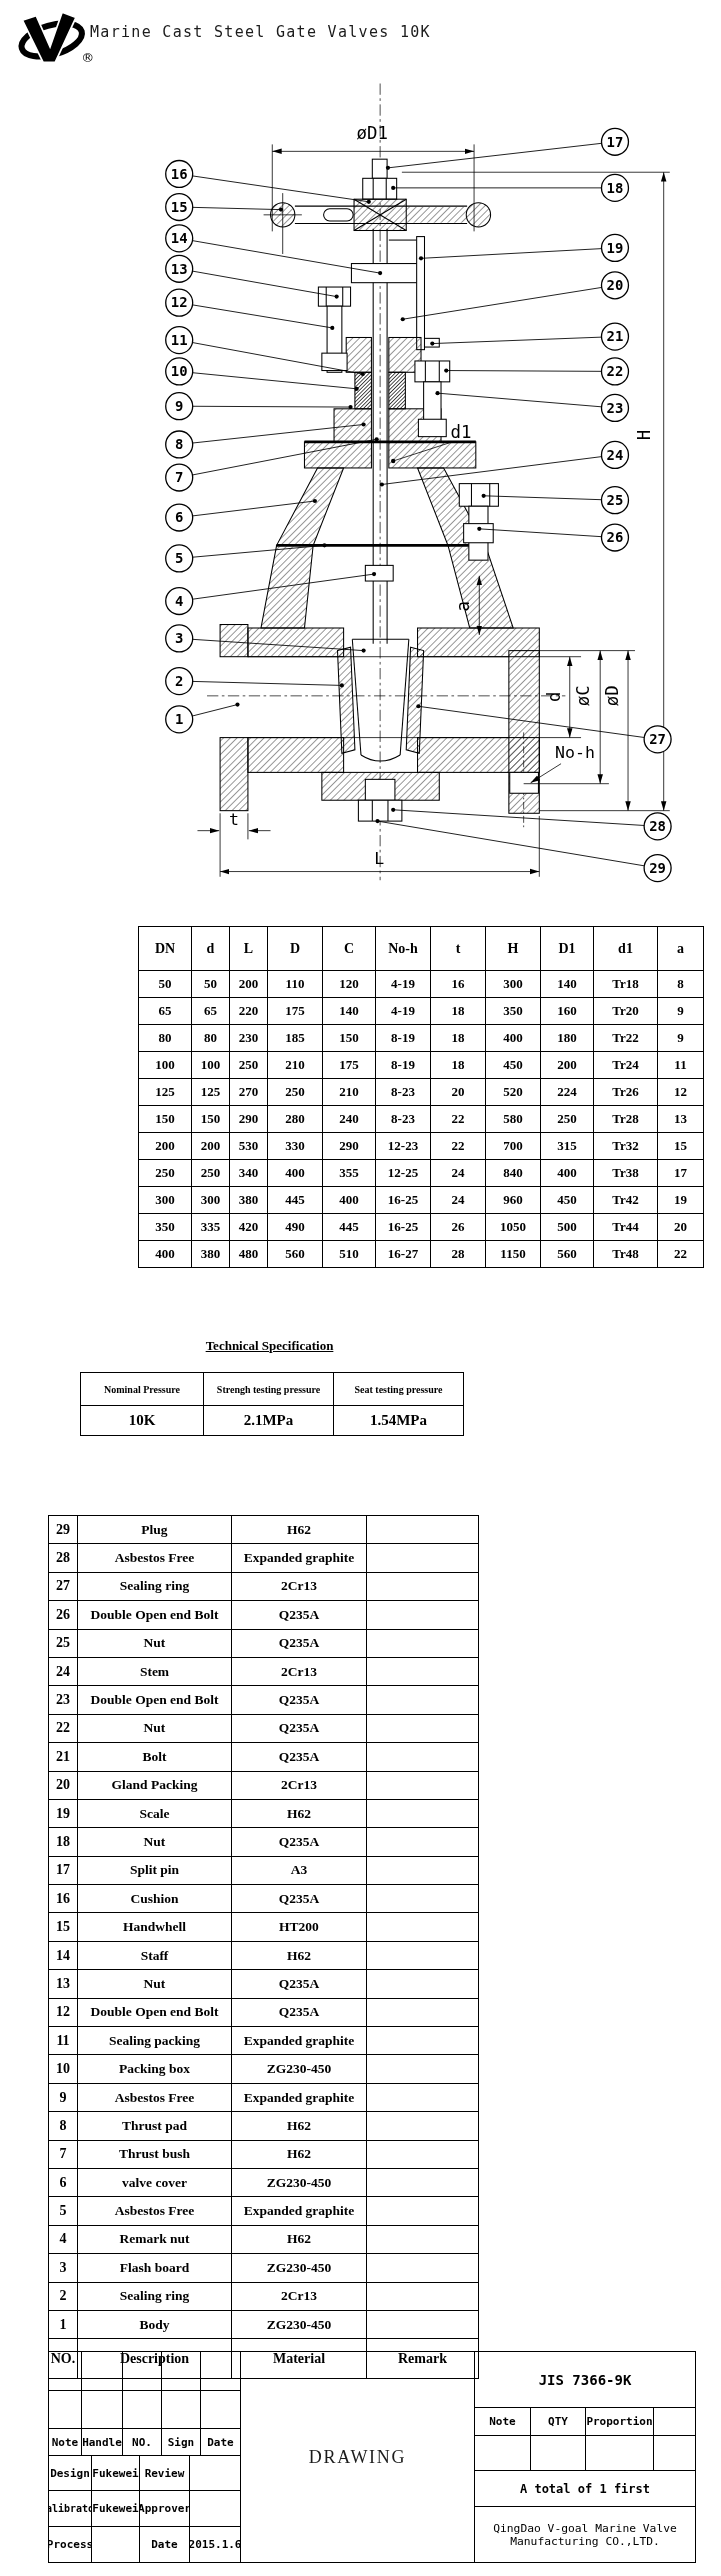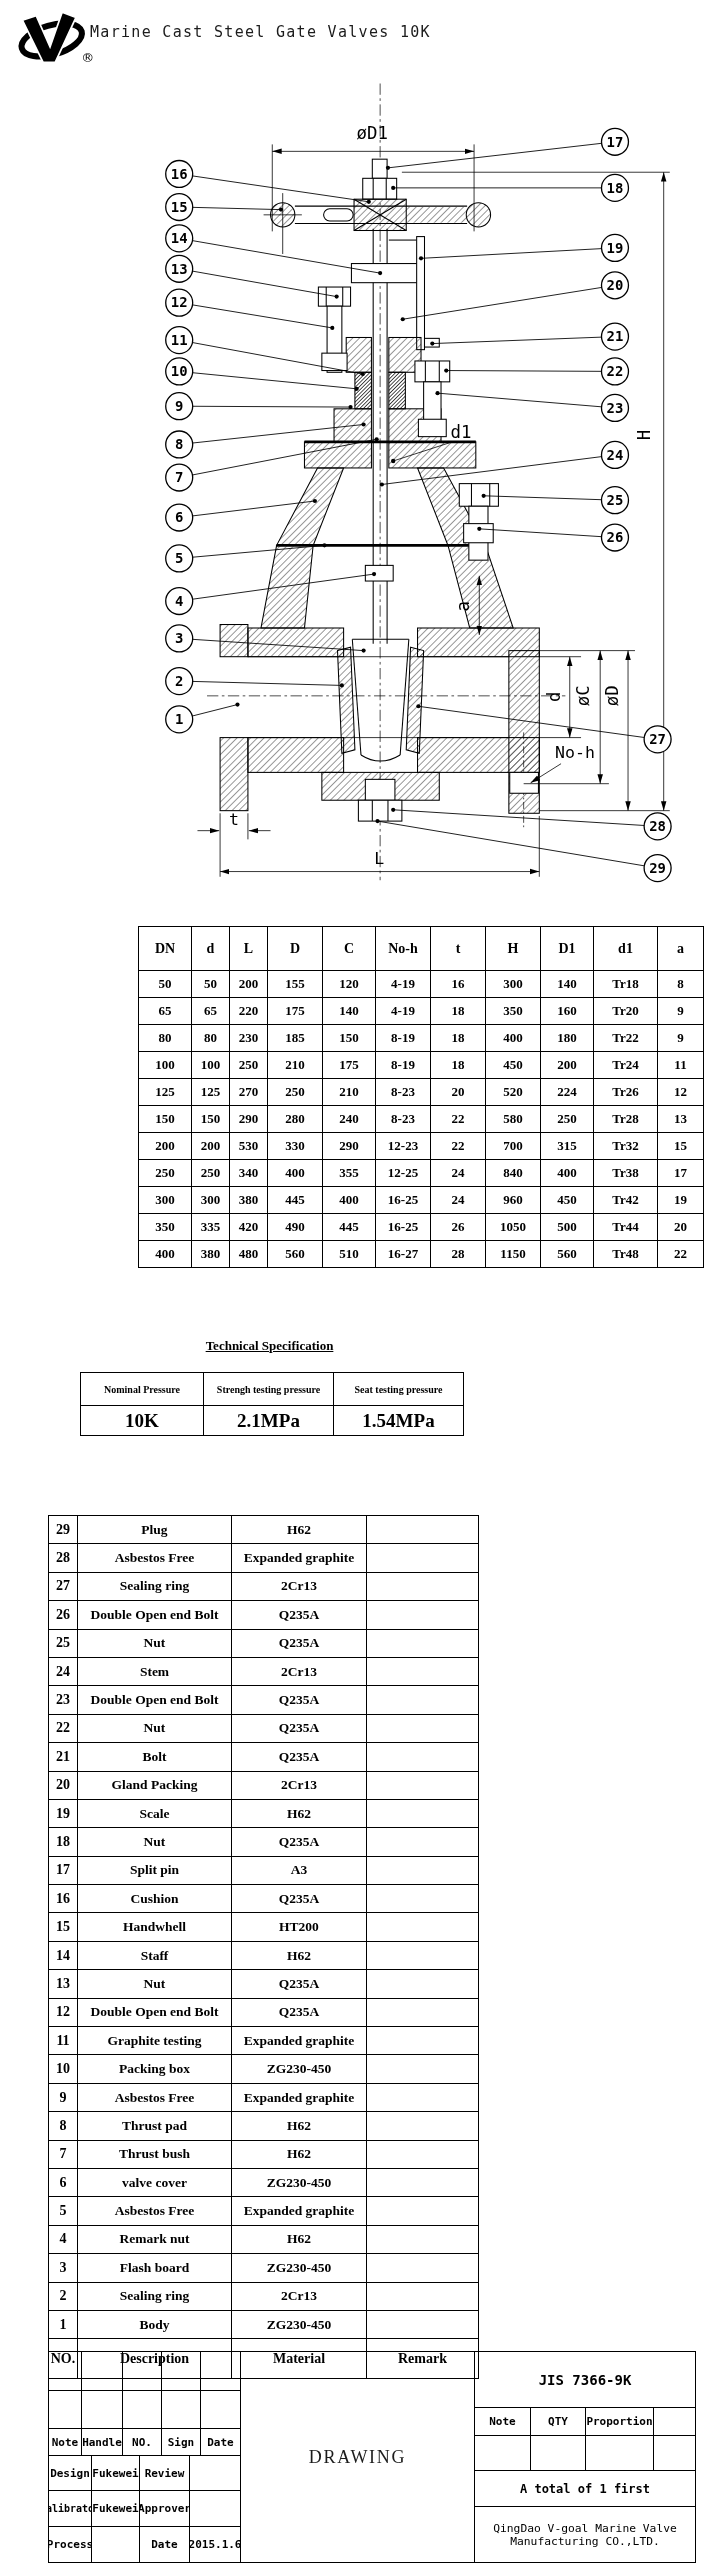--- a/index.html
+++ b/index.html
@@ -14,21 +14,21 @@
   table.dt td,table.dt th{border:1.5px solid #000;text-align:center;vertical-align:middle;
       font-family:"Liberation Serif",serif;font-weight:bold;font-size:13px;padding:0;overflow:hidden;}
   #dim-table{left:138px;top:926px;width:554px;}
   #dim-table th{font-size:14px;height:43px;}
   #dim-table td{height:26px;}
   
   #spec-title{left:80px;top:1338px;width:379px;text-align:center;font-weight:bold;font-size:13px;
       text-decoration:underline;font-family:"Liberation Serif",serif;}
   #spec-table{left:80px;top:1372px;width:379px;}
   #spec-table td.h{font-size:10px;height:32px;margin-top:48px;}
-  #spec-table td.v{font-size:19px;height:29px;margin-top:38px;}
+  #spec-table td.v{font-size:15px;height:29px;margin-top:38px;}
   
   #parts{left:48px;top:1515px;width:429px;border:1.7px solid #000;}
   .prow{display:flex;height:27.4px;border-bottom:1.4px solid #000;}
   .prow:last-child{border-bottom:none;}
   .pcell{border-right:1.4px solid #000;display:flex;align-items:center;justify-content:center;
       font-weight:bold;font-size:13.5px;overflow:hidden;white-space:nowrap;}
   .pcell:last-child{border-right:none;}
   .pc-no{width:28px;font-size:14px;}
   .pc-desc{width:153px;text-align:right;}
   .pc-mat{width:134px;}
@@ -397,21 +397,21 @@
           <th style="width: 52px;">D1</th>
           <th style="width: 63px;">d1</th>
           <th style="width: 45px;">a</th>
         </tr>
       </thead>
     <tbody id="dim-body">
         <tr>
           <td>50</td>
           <td>50</td>
           <td>200</td>
-          <td>155</td>
+          <td>110</td>
           <td>120</td>
           <td>4-19</td>
           <td>16</td>
           <td>300</td>
           <td>140</td>
           <td>Tr18</td>
           <td>8</td>
         </tr>
         <tr>
           <td>65</td>
@@ -667,21 +667,21 @@
           <div class="pcell pc-rem"></div>
         </div>
         <div class="prow">
           <div class="pcell pc-no">12</div>
           <div class="pcell pc-desc">Double Open end Bolt</div>
           <div class="pcell pc-mat">Q235A</div>
           <div class="pcell pc-rem"></div>
         </div>
         <div class="prow">
           <div class="pcell pc-no">11</div>
-          <div class="pcell pc-desc">Graphite testing</div>
+          <div class="pcell pc-desc">Sealing packing</div>
           <div class="pcell pc-mat">Expanded graphite</div>
           <div class="pcell pc-rem"></div>
         </div>
         <div class="prow">
           <div class="pcell pc-no">10</div>
           <div class="pcell pc-desc">Packing box</div>
           <div class="pcell pc-mat">ZG230-450</div>
           <div class="pcell pc-rem"></div>
         </div>
         <div class="prow">

